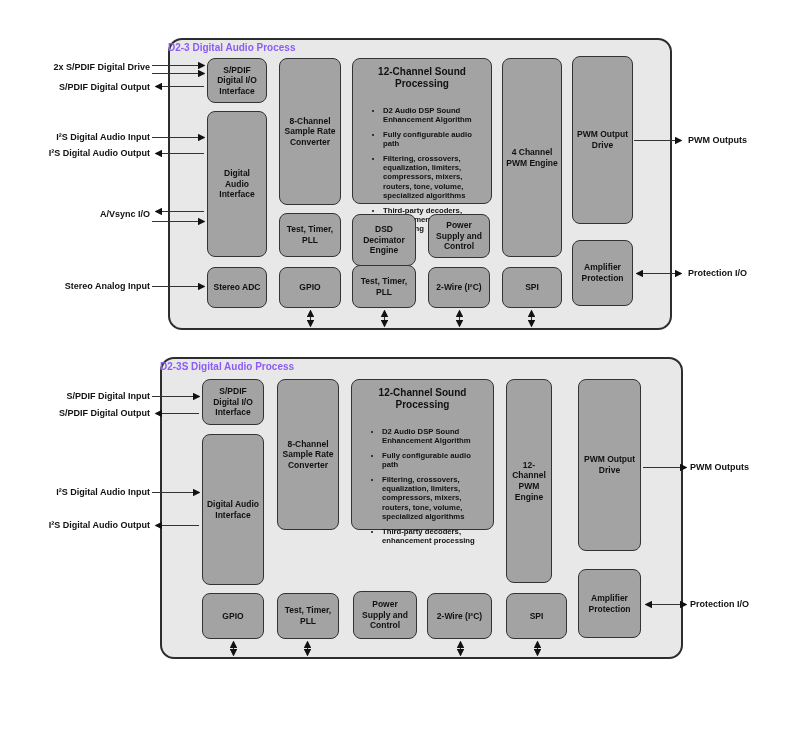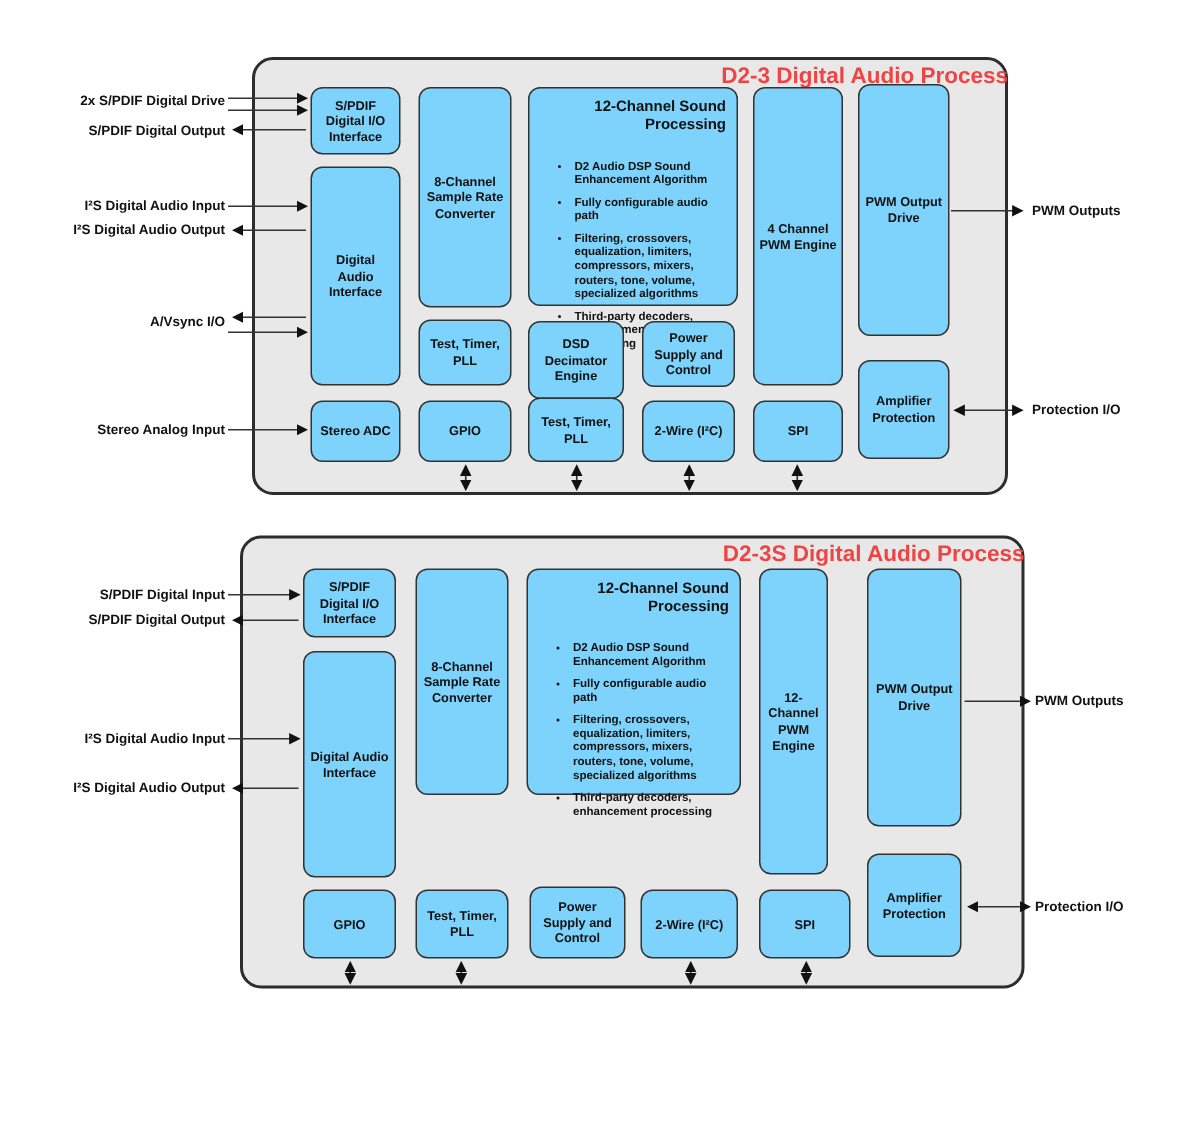--- a/index.html
+++ b/index.html
@@ -1,25 +1,25 @@
 <!DOCTYPE html>
 <html><head>
 <meta charset="utf-8">
 <style>
   html,body{margin:0;padding:0;background:#fff;}
   .canvas{position:relative;width:800px;height:756px;background:#ffffff;
           font-family:"Liberation Sans",sans-serif;color:#111;overflow:hidden;}
   .chip{position:absolute;background:#e8e8e8;border:2px solid #2d2d2d;border-radius:14px;box-sizing:border-box;}
-  .chip-title{position:absolute;text-align:right;font-weight:bold;font-size:15px;color:#ef4444;white-space:nowrap;}
-  .blk{position:absolute;background:#7dd3fc;border:1.5px solid #333;border-radius:8px;
+  .chip-title{position:absolute;text-align:left;font-weight:bold;font-size:10px;color:#8b5cf6;white-space:nowrap;}
+  .blk{position:absolute;background:#a3a3a3;border:1.5px solid #333;border-radius:8px;
        display:flex;align-items:center;justify-content:center;text-align:center;
        font-weight:bold;font-size:8.5px;line-height:1.25;color:#111;
        padding:2px 3px;box-sizing:border-box;}
   .sound{flex-direction:column;justify-content:flex-start;align-items:stretch;padding:5px 7px 4px;}
-  .sound-title{width:100%;text-align:right;font-weight:bold;font-size:10px;line-height:1.15;margin:2px 0 6px;}
+  .sound-title{width:100%;text-align:center;font-weight:bold;font-size:10px;line-height:1.15;margin:2px 0 6px;}
   .sound ul{margin:11px;padding-left:12px;text-align:left;font-size:7.7px;line-height:1.22;font-weight:bold;}
   .sound li{margin-bottom:5px;}
   .lbl{position:absolute;font-weight:bold;font-size:9px;color:#111;white-space:nowrap;}
   .lbl-l{left:0;width:150px;text-align:right;}
   .arrow-layer{position:absolute;left:0;top:0;pointer-events:none;}
 </style>
 </head>
 <body>
 
 <div class="canvas">

